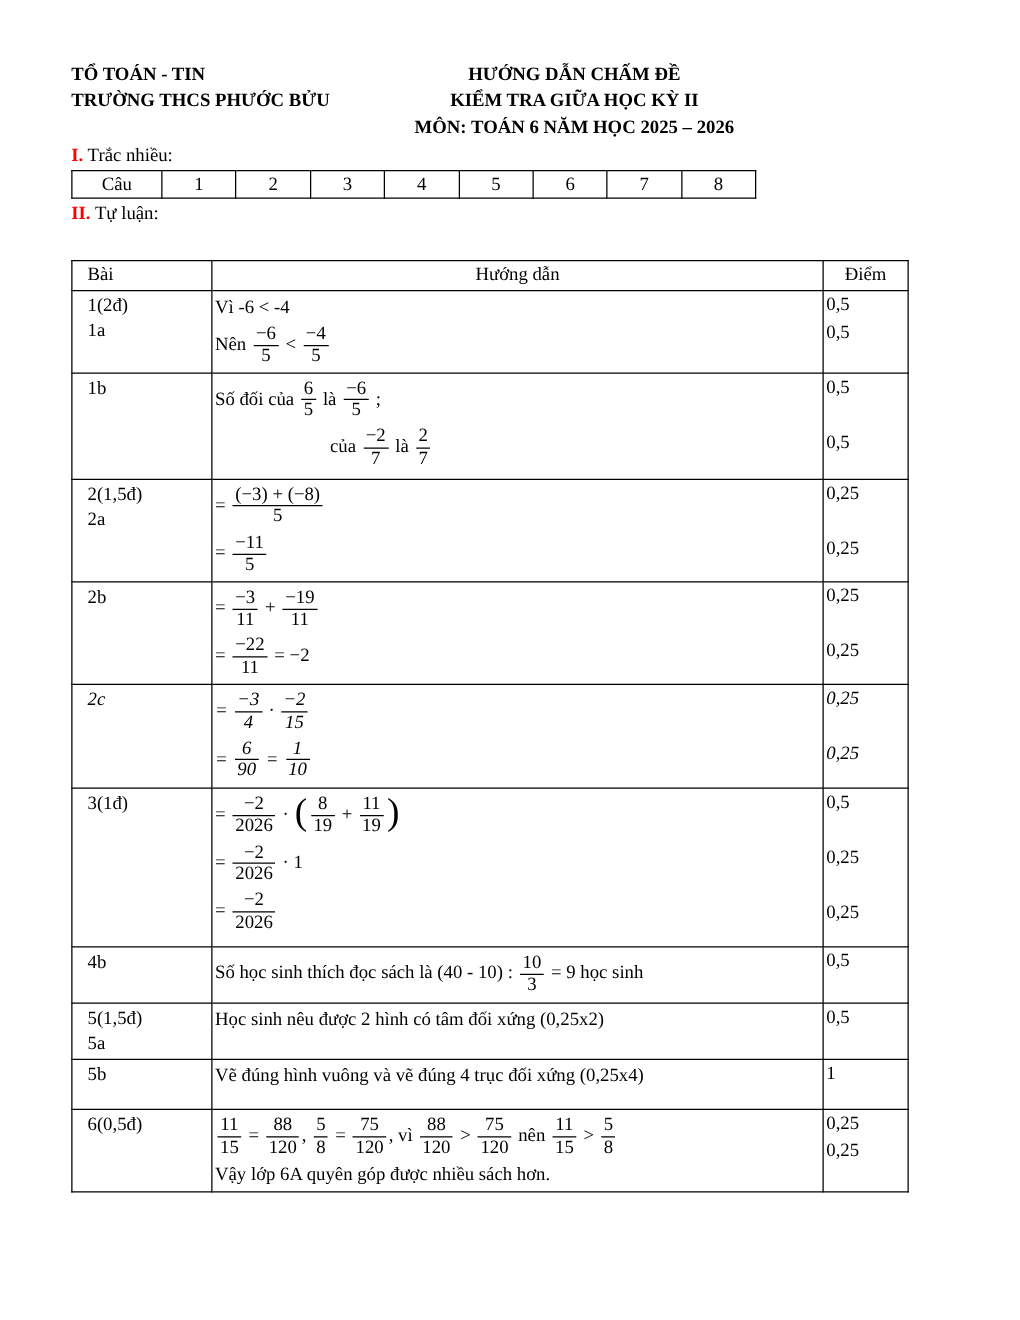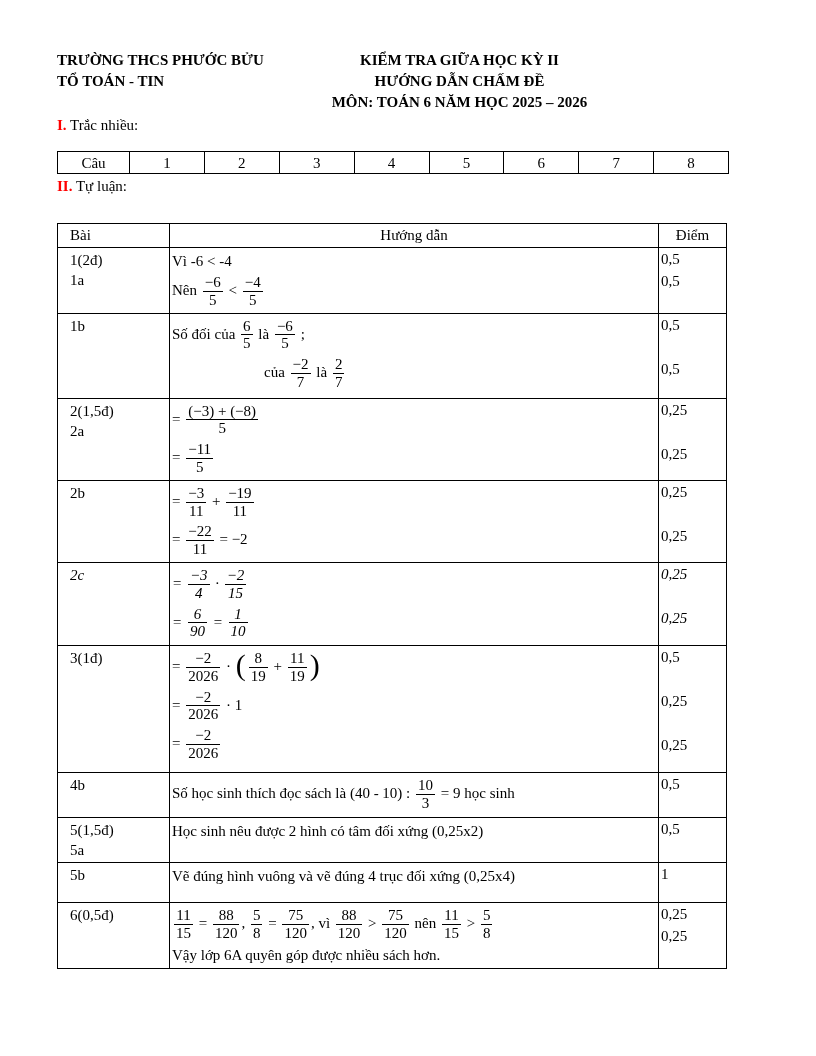--- a/index.html
+++ b/index.html
@@ -18,21 +18,21 @@
   .doc-header div{line-height:21px;font-weight:bold;white-space:nowrap;}
   .exam-code{font-style:italic;padding-left:33px;}
 
   
   .section-label{line-height:21px;margin-top:2px;}
   .section-label .rn{font-weight:bold;color:var(--accent,#f00);}
 
   
   table{border-collapse:collapse;}
   table td,table th{border:1px solid #000;}
-  .mc{margin-top:15px;width:672px;table-layout:fixed;}
+  .mc{margin-top:0;width:548px;table-layout:fixed;}
   .mc td{height:22px;text-align:center;line-height:20px;padding:0 2px;}
   .mc .lblcol{width:72px;}
 
   
   .essay{margin-top:26px;width:670px;table-layout:fixed;}
   .essay th{font-weight:normal;height:24px;vertical-align:middle;text-align:center;padding:1px 2px;}
   .essay th.w-bai{width:112px;text-align:left;padding-left:12px;}
   .essay th.w-diem{width:68px;}
   .essay td{vertical-align:top;}
   .essay td.bai{padding:2px 2px 2px 12px;line-height:20px;}
@@ -47,26 +47,26 @@
   .bigp{display:inline-block;font-size:30px;vertical-align:middle;line-height:0;padding:0 1px;position:relative;top:-2px;}
   .tab{display:inline-block;width:92px;}
 </style>
 </head>
 <body>
 
 <div class="page">
 
   <div class="doc-header">
     <div class="hdr-left">
+      <div>TỔ TOÁN - TIN</div>
       <div>TRƯỜNG THCS PHƯỚC BỬU</div>
-      <div>TỔ TOÁN - TIN</div>
     </div>
     <div class="hdr-right">
+      <div>HƯỚNG DẪN CHẤM ĐỀ</div>
       <div>KIỂM TRA GIỮA HỌC KỲ II</div>
-      <div>HƯỚNG DẪN CHẤM ĐỀ</div>
       <div>MÔN: TOÁN 6 NĂM HỌC 2025 – 2026</div>
     </div>
   </div>
 
   <div class="section-label">
     <span class="rn">I.</span>
     <span>Trắc nhiều:</span>
   </div>
 
   <table class="mc">

